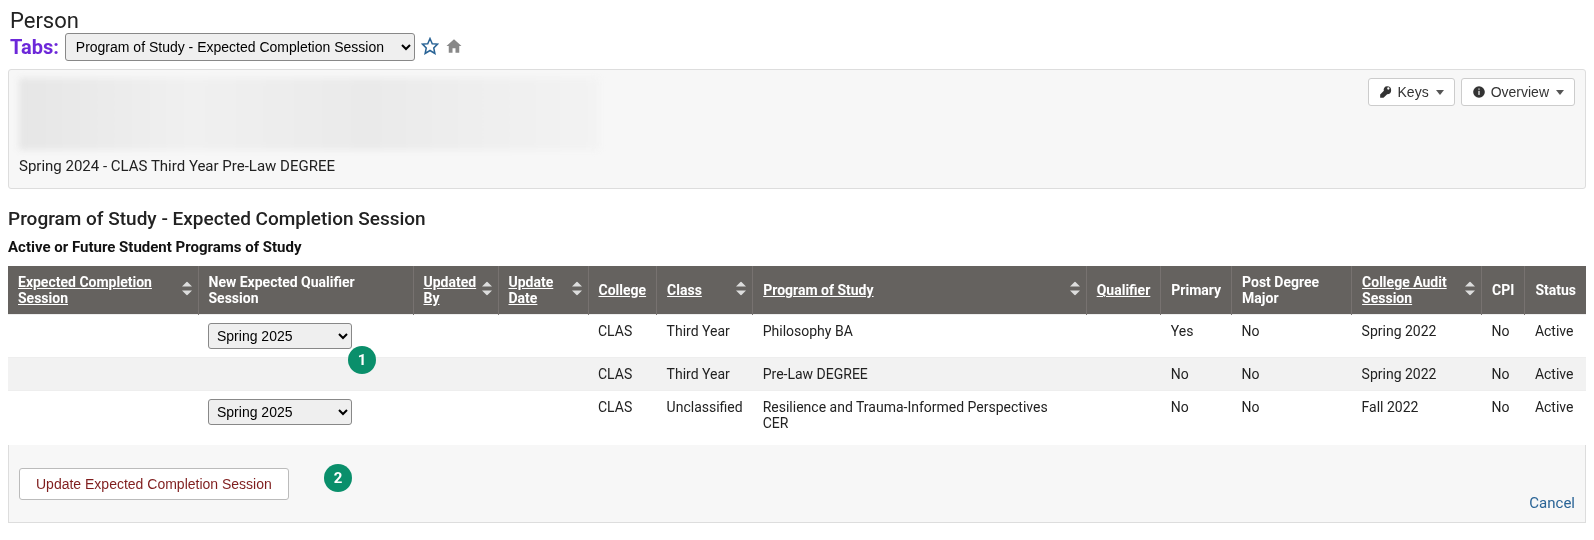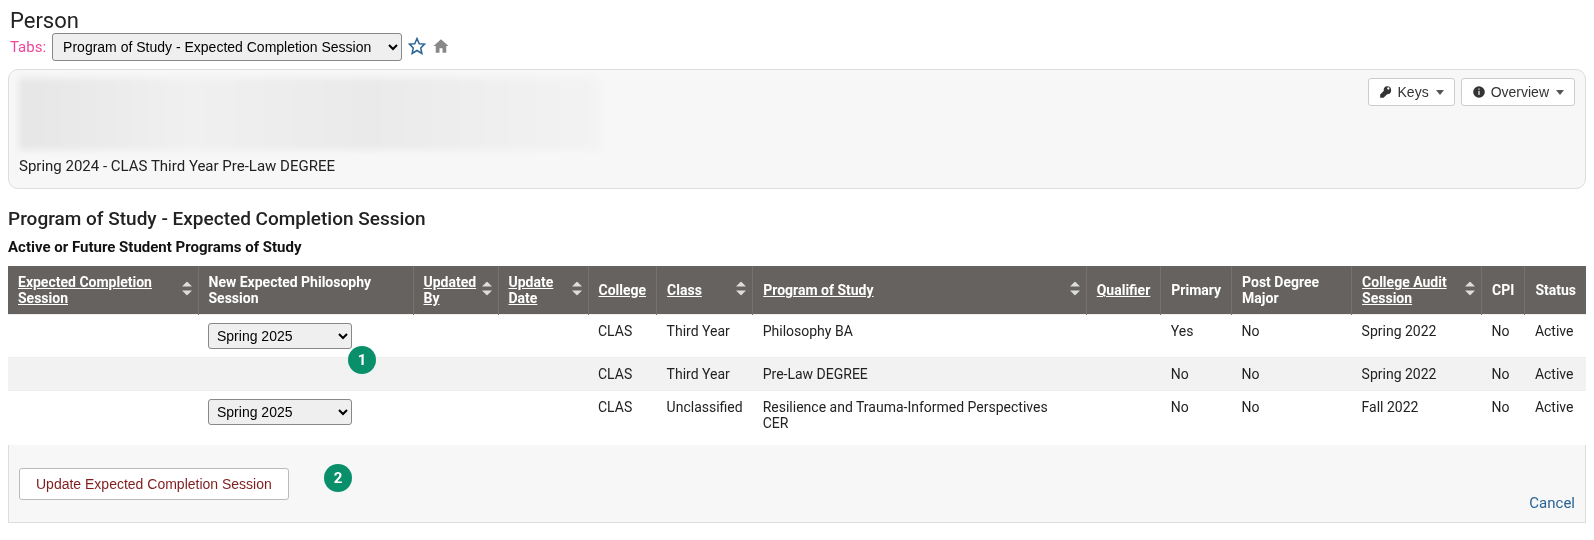--- a/index.html
+++ b/index.html
@@ -22,40 +22,41 @@
     font-size: 22px;
     font-weight: 400;
     color: #222;
   }
   .top-right {
     display: flex;
     align-items: center;
     gap: 6px;
   }
   .tabs-label {
-    font-size: 15px;
-    color: #ec4899;
+    font-size: 20px;
+    color: #6d28d9;
+    font-weight: bold;
   }
   .tabs-select {
     font-size: 14px;
     padding: 4px 6px;
     border: 1px solid #888;
     border-radius: 3px;
     min-width: 350px;
     height: 28px;
   }
   .star-icon svg, .home-icon svg {
     width: 18px; height: 18px;
   }
   .star-icon { color: #2a6496; cursor: pointer; }
   .home-icon { color: #888; cursor: pointer; }
   .context-box {
     border: 1px solid #ddd;
     background: #f7f7f7;
-    border-radius: 10px;
+    border-radius: 3px;
     padding: 8px 10px 10px 10px;
     position: relative;
   }
   .context-actions {
     position: absolute;
     top: 8px; right: 10px;
     display: flex; gap: 6px;
   }
   .btn {
     display: inline-flex;
@@ -260,21 +261,21 @@
         <col class="col-das">
         <col class="col-cpi">
         <col class="col-status">
   </colgroup>
   <thead>
     <tr>
       <th><span class="th-underline">Expected Completion Session</span><span class="sort-icon"><svg viewBox="0 0 10 14">
                 <polygon fill="#ddd" points="5,0 10,5 0,5"></polygon>
                 <polygon fill="#ddd" points="0,9 10,9 5,14"></polygon>
               </svg></span></th>
-      <th><span>New Expected Philosophy Session</span></th>
+      <th><span>New Expected Qualifier Session</span></th>
       <th><span class="th-underline">Updated By</span><span class="sort-icon"><svg viewBox="0 0 10 14">
                 <polygon fill="#ddd" points="5,0 10,5 0,5"></polygon>
                 <polygon fill="#ddd" points="0,9 10,9 5,14"></polygon>
               </svg></span></th>
       <th><span class="th-underline">Update Date</span><span class="sort-icon"><svg viewBox="0 0 10 14">
                 <polygon fill="#ddd" points="5,0 10,5 0,5"></polygon>
                 <polygon fill="#ddd" points="0,9 10,9 5,14"></polygon>
               </svg></span></th>
       <th><span class="th-underline">College</span></th>
       <th><span class="th-underline">Class</span><span class="sort-icon"><svg viewBox="0 0 10 14">

